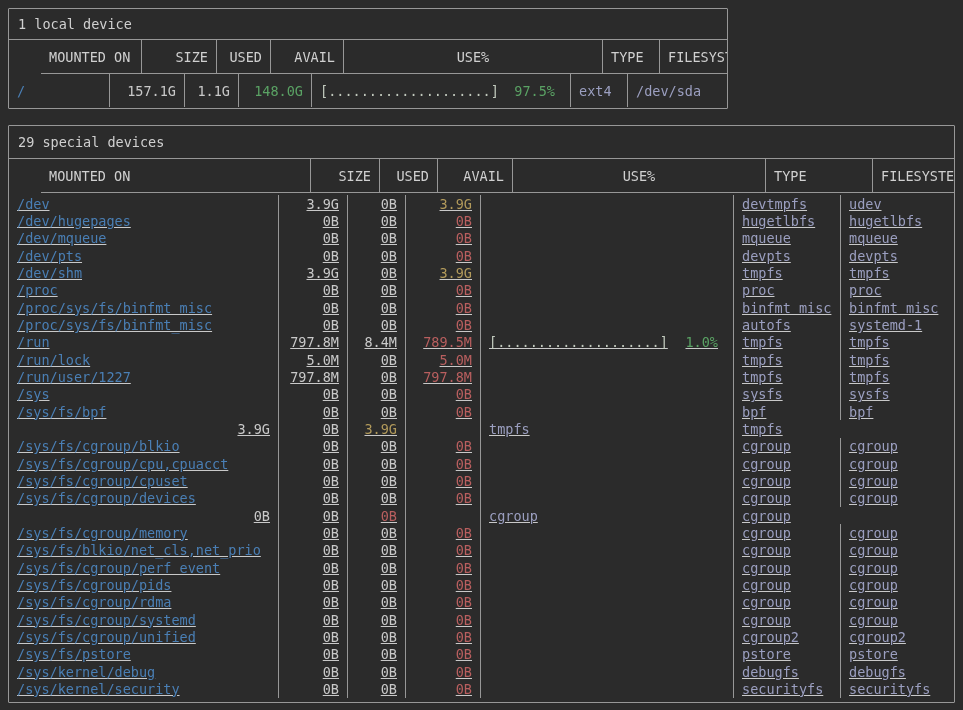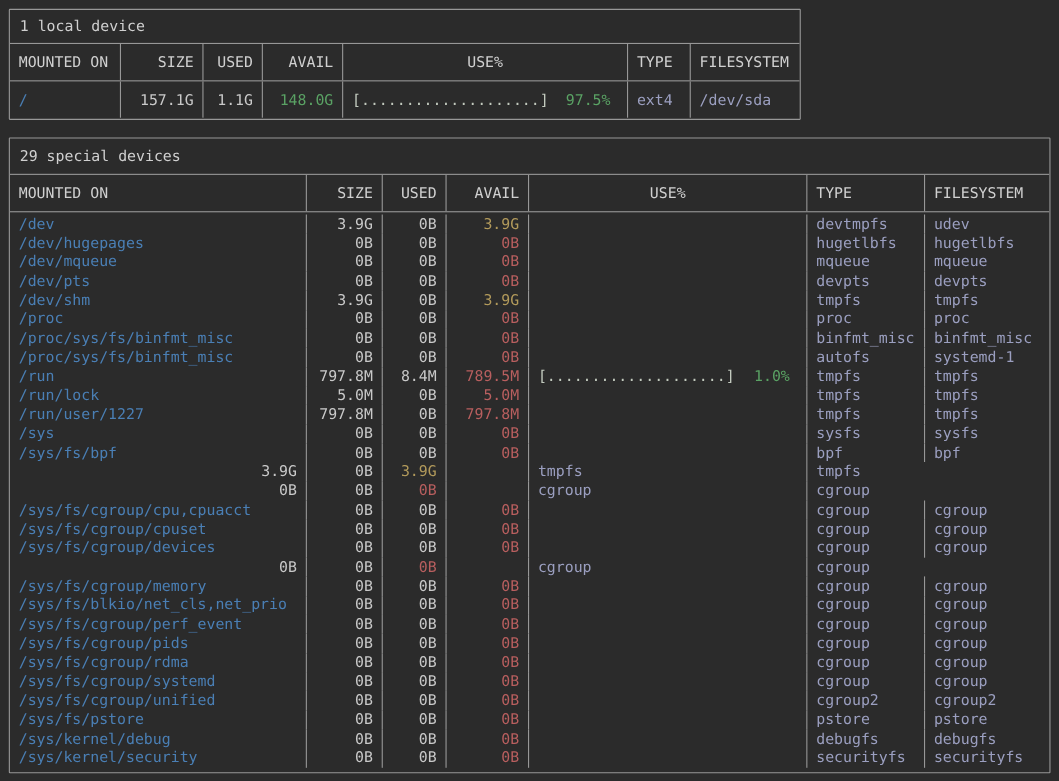--- a/index.html
+++ b/index.html
@@ -22,31 +22,31 @@
   #panel-special{top:125px;width:947px;height:578px;}
   .title{
     display:flex;align-items:center;padding-left:9px;color:var(--fg);
     border-bottom:1px solid var(--border);
   }
   #panel-local .title{height:30px;}
   #panel-special .title{height:32px;}
   .grid{display:grid;}
   #panel-local .grid{grid-template-columns:101px 75px 54px 73px 259px 57px 1fr;}
   #panel-special .grid{grid-template-columns:270px 69px 58px 75px 253px 107px 1fr;}
-  .hrow{height:33px;border-bottom:1px solid var(--border);}
+  .hrow{height:33px;border-bottom:1px solid var(--border);margin-left:32px;}
   .hrow .cell{color:var(--fg);}
   .cell{
     display:flex;align-items:center;padding:0 8px;white-space:pre;
     overflow:hidden;box-sizing:border-box;
   }
   .grid .cell:not(:last-child){border-right:1px solid var(--border);}
   .a-r{justify-content:flex-end;}
   .a-c{justify-content:center;}
   #panel-local .drow{height:33px;}
-  #panel-special .rows{padding-top:2px;}
+  #panel-special .rows{padding-top:2px;text-decoration:underline;}
   #panel-special .drow{height:17.34px;}
   .c-mount{color:var(--blue);}
   .c-size,.c-used{justify-content:flex-end;color:var(--val);}
   .c-avail{justify-content:flex-end;}
   .lv-high{color:var(--green);}
   .lv-mid{color:var(--yellow);}
   .lv-low{color:var(--red);}
   .c-use{justify-content:space-between;padding-right:15px;}
   .c-use .bar{color:var(--bargray);}
   .c-use .pct{color:var(--green);}
@@ -210,20 +210,21 @@
       </div>
       <div class="grid drow">
         <div class="cell c-size">3.9G</div>
         <div class="cell c-used">0B</div>
         <div class="cell c-avail lv-mid">3.9G</div>
         <div class="cell c-use"></div>
         <div class="cell c-type">tmpfs</div>
         <div class="cell c-fs">tmpfs</div>
       </div>
       <div class="grid drow">
+        <div class="cell c-mount">/sys/fs/cgroup/blkio</div>
         <div class="cell c-size">0B</div>
         <div class="cell c-used">0B</div>
         <div class="cell c-avail lv-low">0B</div>
         <div class="cell c-use"></div>
         <div class="cell c-type">cgroup</div>
         <div class="cell c-fs">cgroup</div>
       </div>
       <div class="grid drow">
         <div class="cell c-mount">/sys/fs/cgroup/cpu,cpuacct</div>
         <div class="cell c-size">0B</div>

